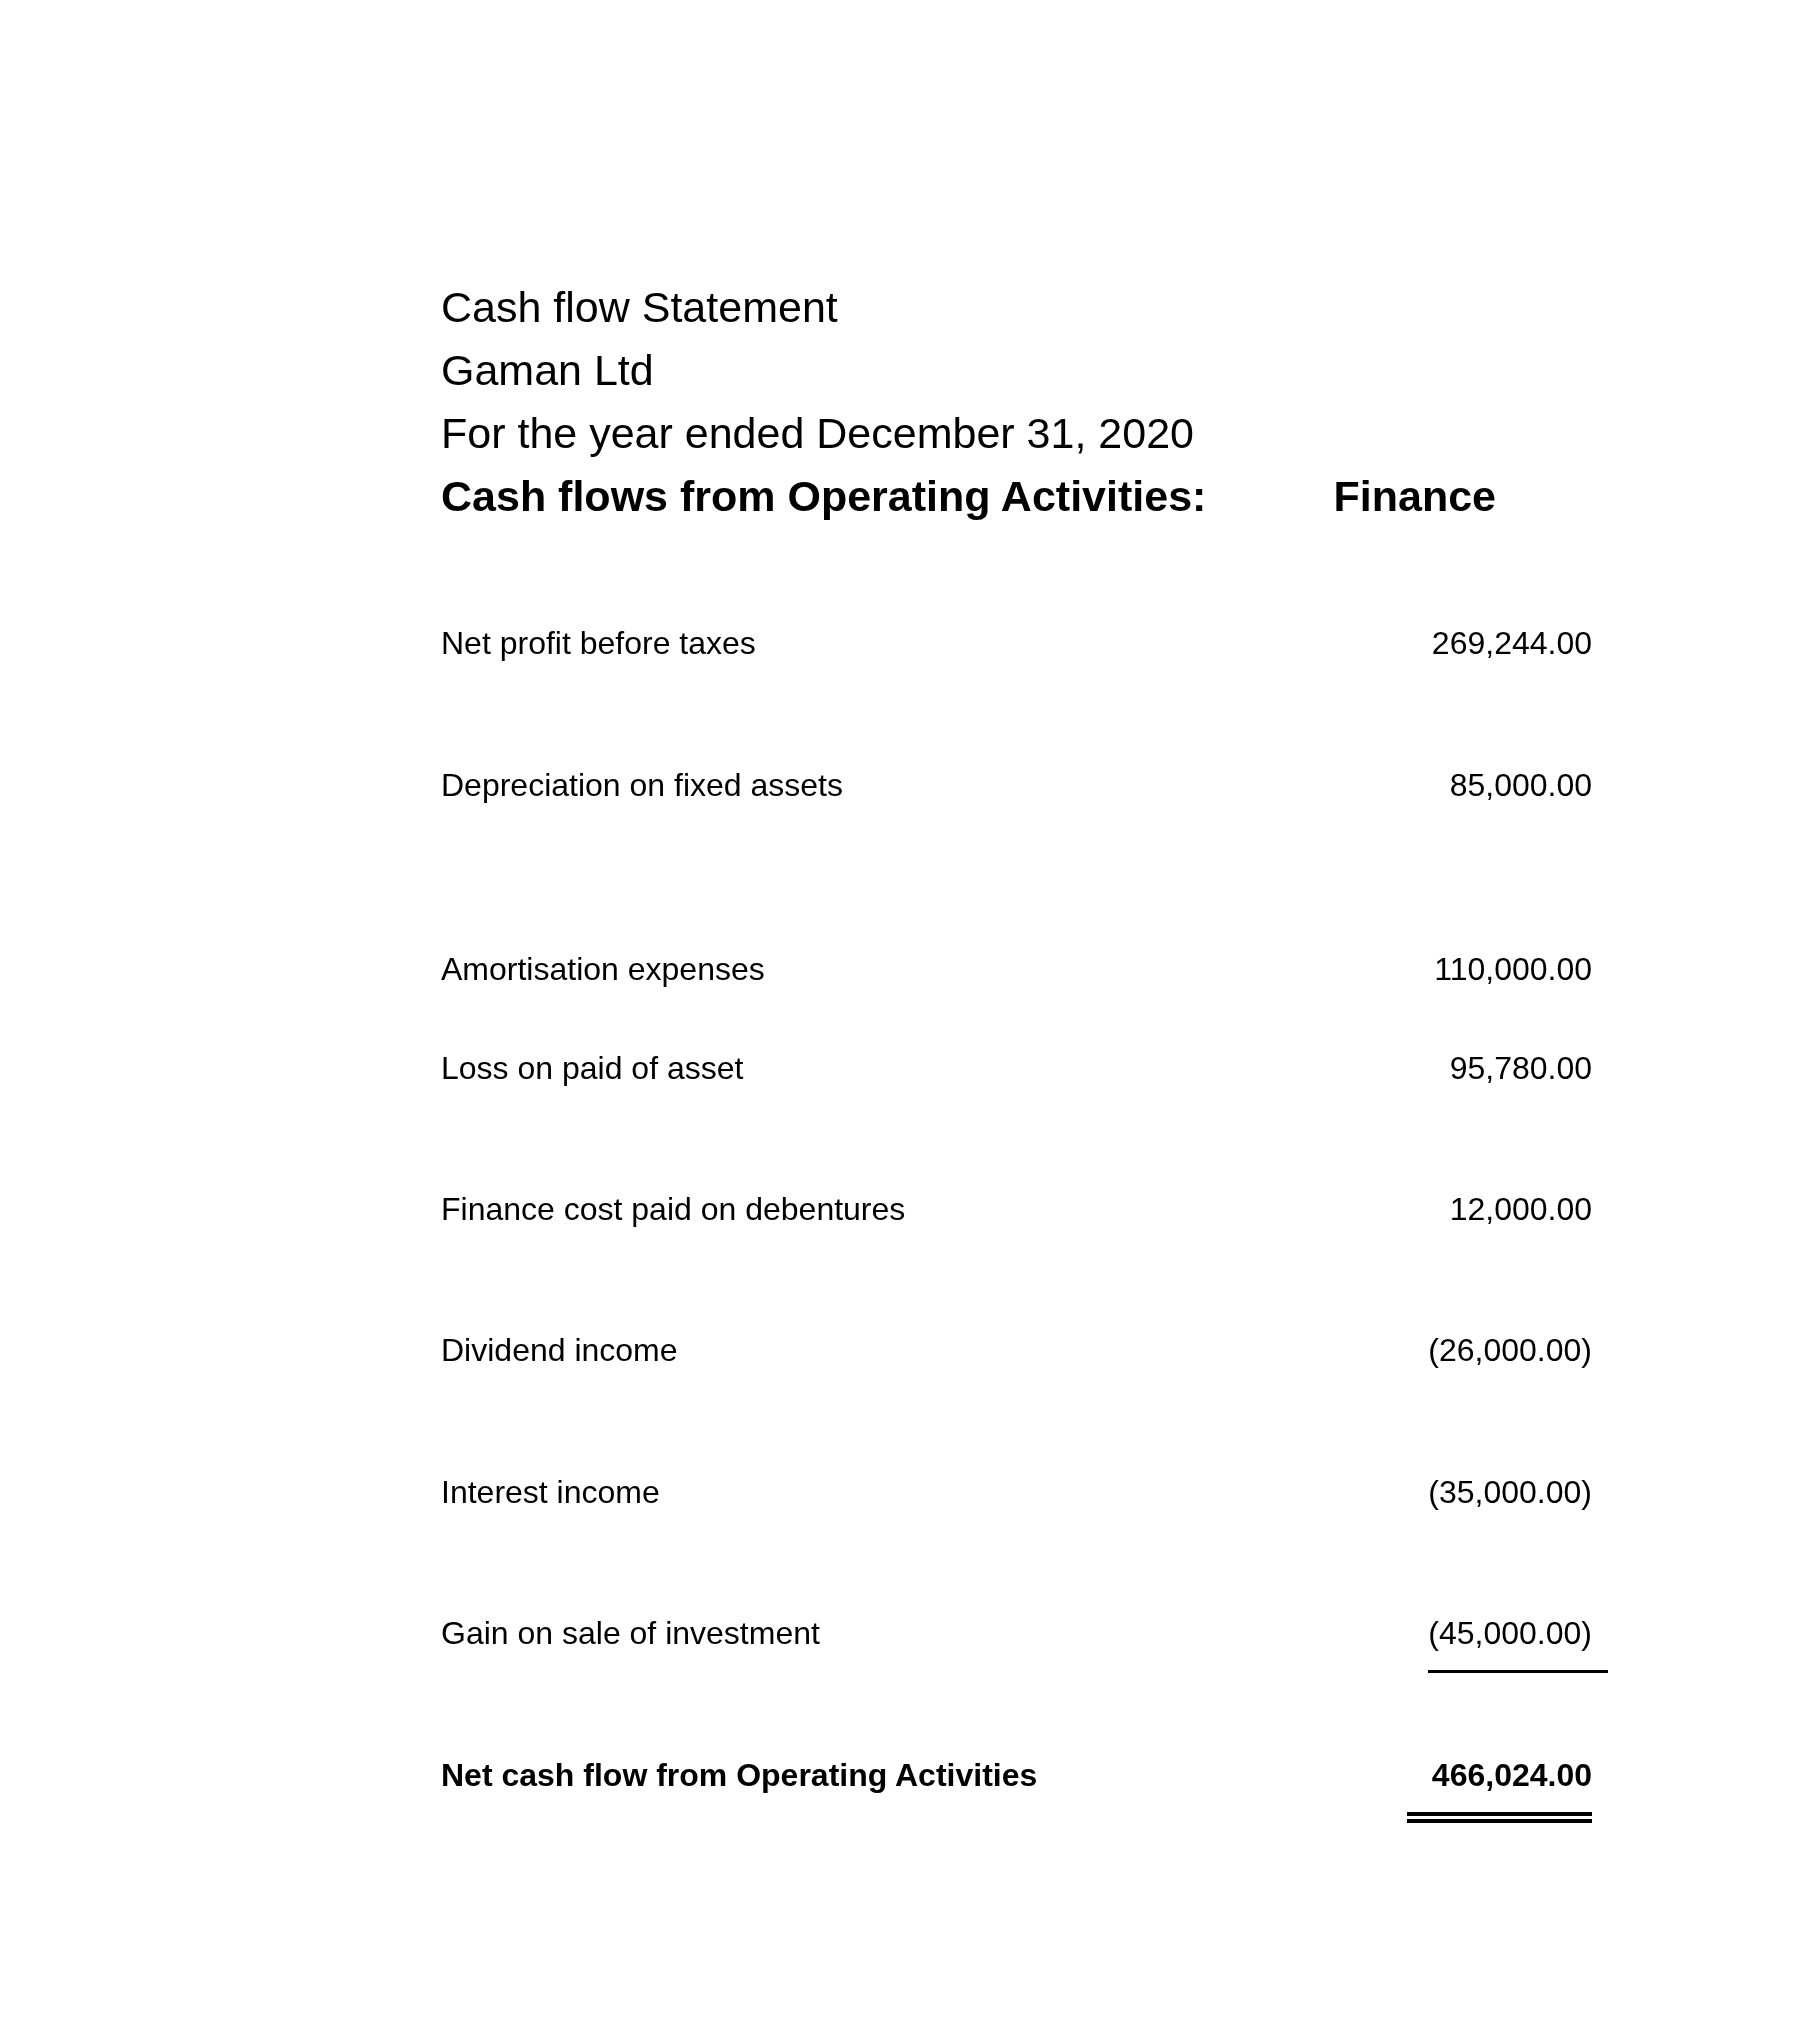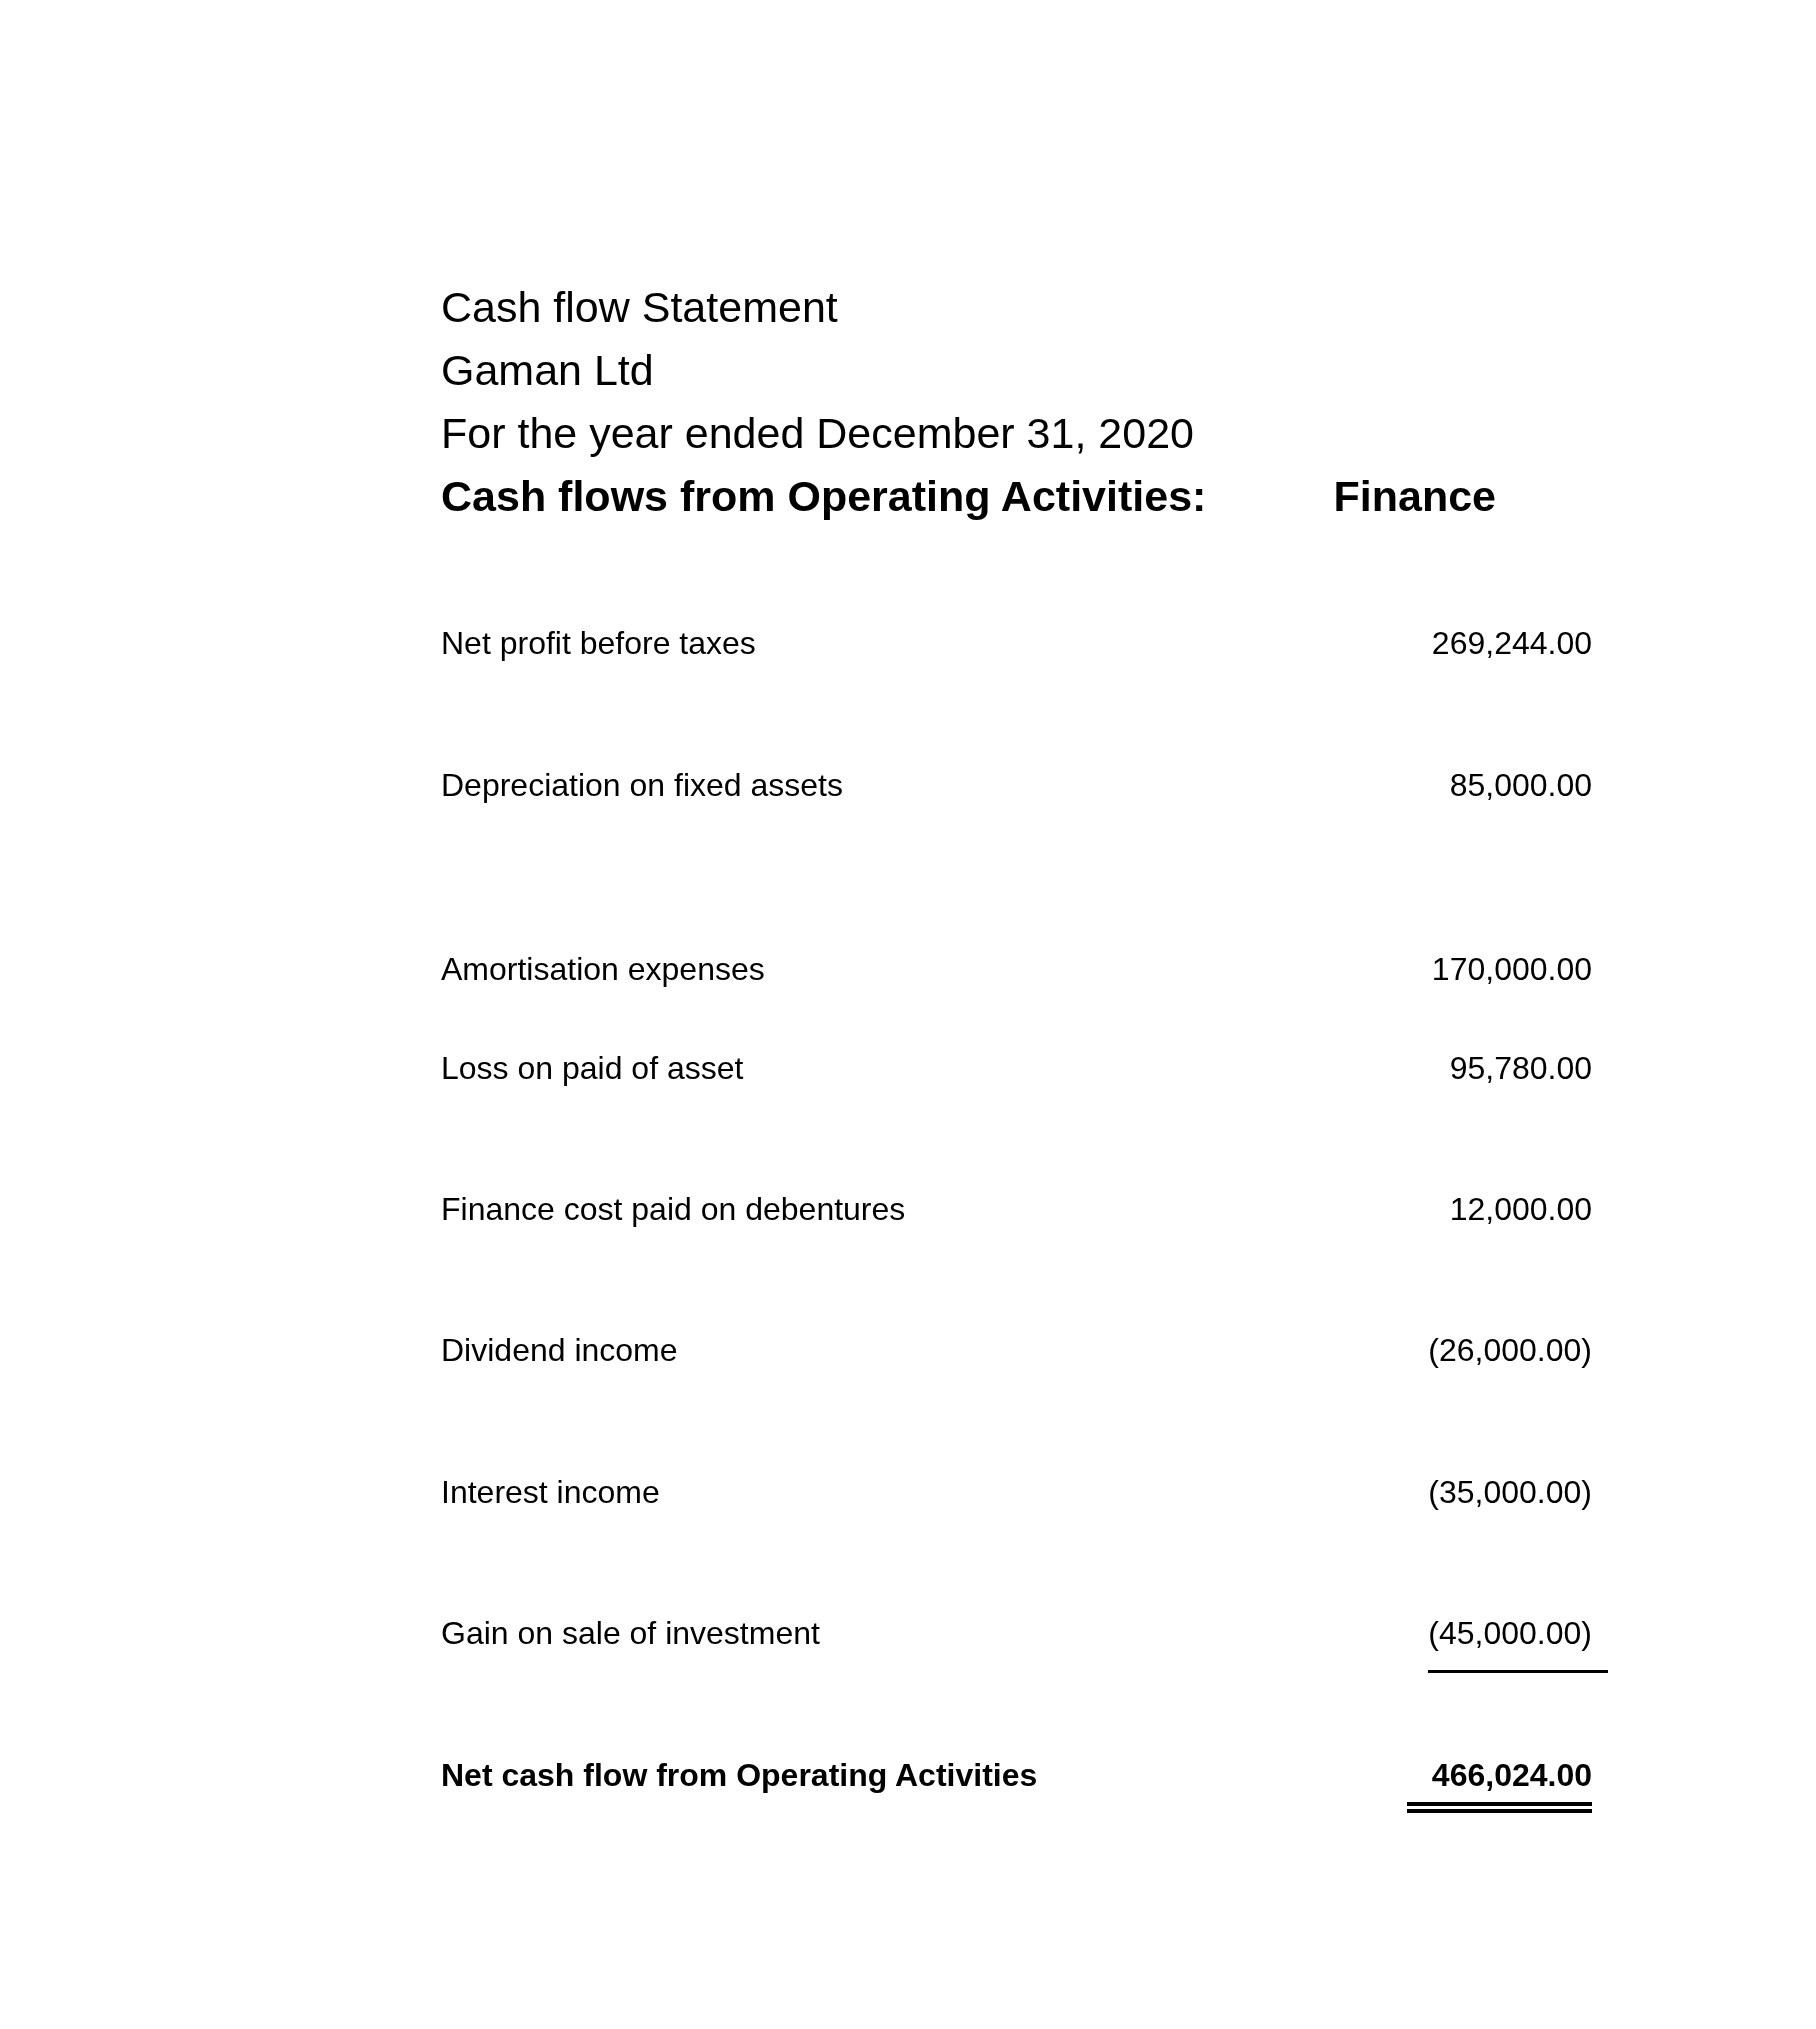--- a/index.html
+++ b/index.html
@@ -42,21 +42,21 @@
   }
   .total-row { font-weight: bold; }
   .u-single {
     border-bottom: 3.9px solid #000000;
     padding-bottom: 12px;
     padding-right: 15.6px;
     margin-right: -15.6px;
   }
   .u-double {
     border-bottom: 11.7px double #000000;
-    padding-bottom: 2px;
+    padding-bottom: 12px;
     padding-left: 25px;
   }
 </style>
 </head>
 <body>
 
 <div class="page">
 
   <div class="doc-header">
     <div>Cash flow Statement</div>
@@ -73,21 +73,21 @@
     <span>269,244.00</span>
   </div>
 
   <div class="row" style="top:761px">
     <span>Depreciation on fixed assets</span>
     <span>85,000.00</span>
   </div>
 
   <div class="row" style="top:945px">
     <span>Amortisation expenses</span>
-    <span>170,000.00</span>
+    <span>110,000.00</span>
   </div>
 
   <div class="row" style="top:1044px">
     <span>Loss on paid of asset</span>
     <span>95,780.00</span>
   </div>
 
   <div class="row" style="top:1185px">
     <span>Finance cost paid on debentures</span>
     <span>12,000.00</span>

